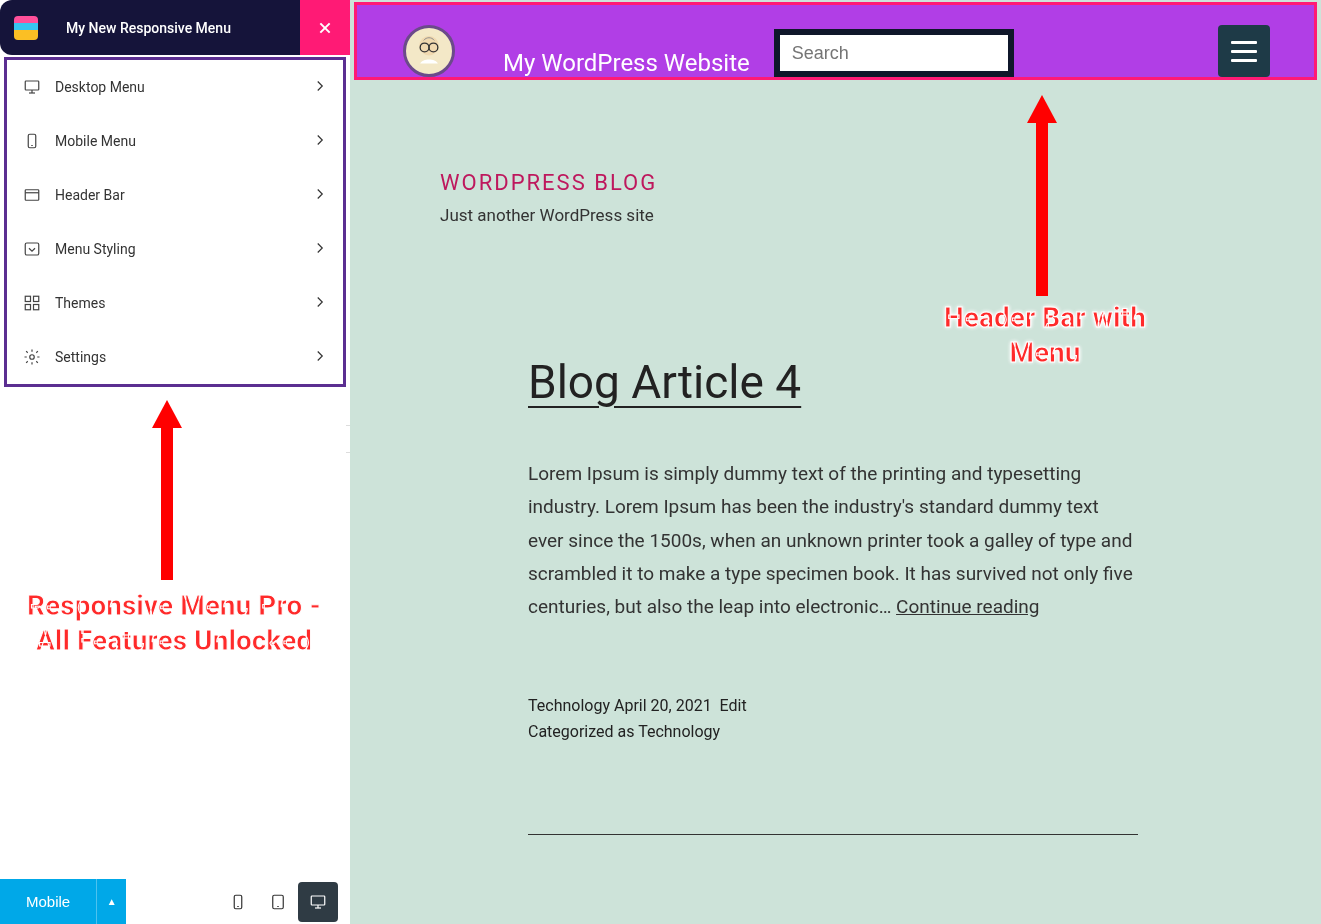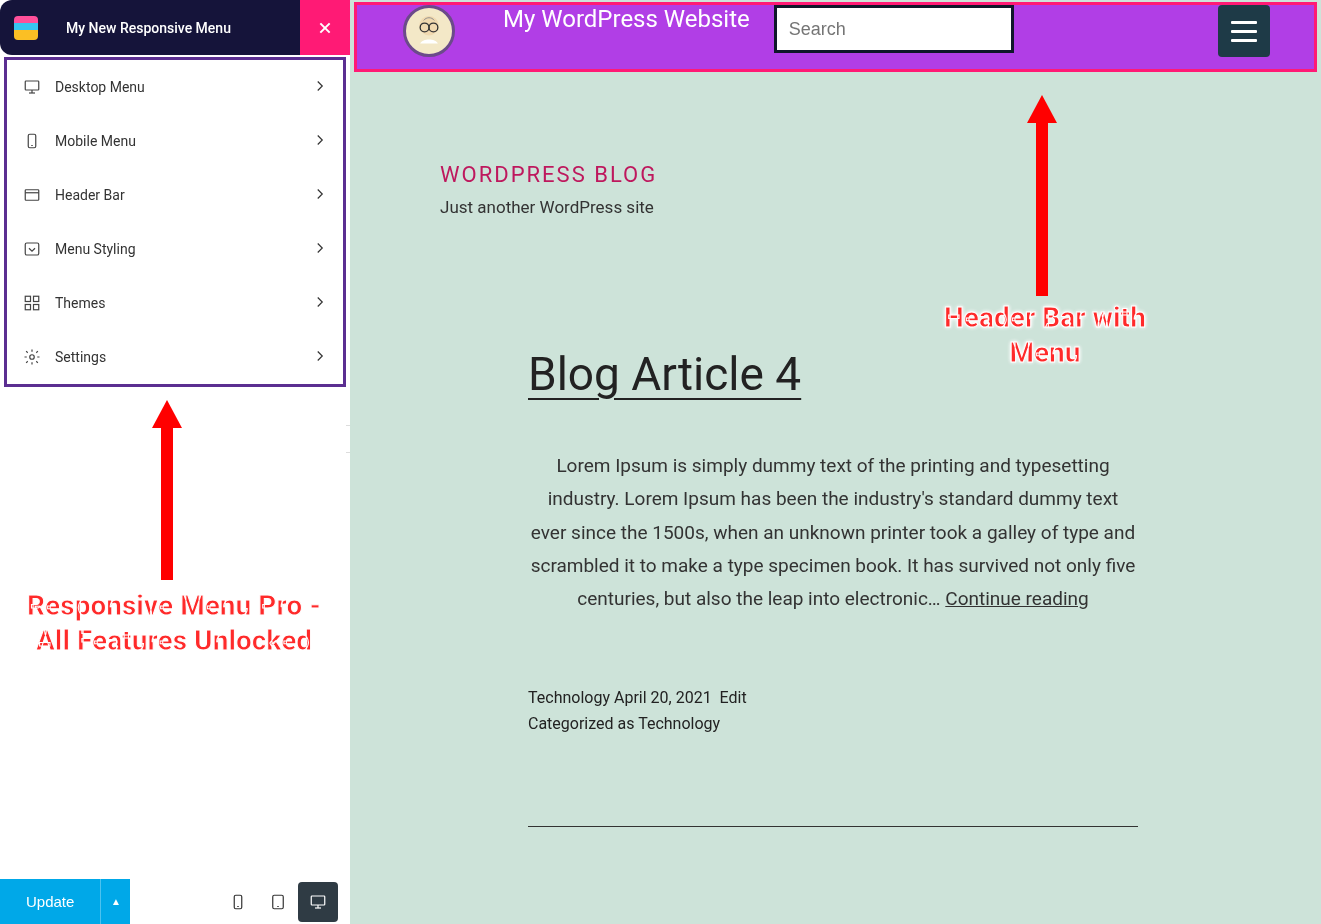--- a/index.html
+++ b/index.html
@@ -31,36 +31,36 @@
 .update-btn { height: 45px; background: #00a8e8; color: #fff; border: none; padding: 0 26px; font-size: 15px; cursor: pointer; }
 .update-caret { width: 30px; height: 45px; background: #00a8e8; border-left: 1px solid rgba(255,255,255,0.3); display: flex; align-items: center; justify-content: center; color: #fff; cursor: pointer; font-size: 10px; }
 .device-icons { margin-left: auto; display: flex; gap: 0; padding-right: 12px; }
 .dev-btn { width: 40px; height: 40px; display: flex; align-items: center; justify-content: center; color: #333; cursor: pointer; border-radius: 4px; }
 .dev-btn.active { background: #2f3b44; color: #fff; }
 
 
 .preview { position: absolute; left: 350px; top: 0; right: 0; bottom: 0; width: 971px; height: 924px; background: #cde3d9; }
 
 
-.header-bar { position: relative; margin: 2px 4px 0 4px; height: 70px; background: #b13ee6; border: 3px solid #ff1a75; display: flex; align-items: flex-start; padding: 0 20px; }
+.header-bar { position: relative; margin: 2px 4px 0 4px; height: 78px; background: #b13ee6; border: 3px solid #ff1a75; display: flex; align-items: flex-end; padding: 0 20px; }
 .avatar { width: 52px; height: 52px; border-radius: 50%; background: #f3e8c7; border: 3px solid #6b4a8a; overflow: hidden; position: relative; margin-left: 26px; }
 .avatar svg { width: 100%; height: 100%; }
 .site-title { color: #fff; font-size: 24px; margin-left: 48px; font-weight: 400; }
-.search-box { margin-left: 24px; width: 240px; height: 48px; background: #fff; border: 3px solid #0f172a; padding: 8px 12px; font-size: 18px; color: #666; }
+.search-box { margin-left: 24px; width: 240px; height: 48px; background: #fff; border: 6px solid #0f172a; padding: 8px 12px; font-size: 18px; color: #666; }
 .hamburger { margin-left: auto; width: 52px; height: 52px; background: #1e3a47; border-radius: 4px; display: flex; flex-direction: column; align-items: center; justify-content: center; gap: 6px; cursor: pointer; margin-right: 24px; }
 .hamburger span { width: 26px; height: 3px; background: #fff; border-radius: 1px; }
 
 
 .blog-head { padding: 90px 0 0 90px; }
 .blog-head h2 { font-size: 22px; font-weight: 400; letter-spacing: 2px; color: #be185d; }
 .blog-head p { font-size: 17px; color: #333; margin-top: 10px; }
 
 .article { max-width: 610px; margin: 130px 0 0 178px; }
 .article h1 { font-size: 46px; font-weight: 400; color: #222; text-decoration: underline; text-underline-offset: 8px; text-decoration-thickness: 2px; }
-.article .body { margin-top: 48px; font-size: 19px; line-height: 1.75; color: #333; text-align: center; }
+.article .body { margin-top: 48px; font-size: 19px; line-height: 1.75; color: #333; }
 .article .body .cont { text-decoration: underline; }
 .meta { margin-top: 70px; font-size: 16px; color: #222; line-height: 1.6; }
 .meta a { color: #222; }
 .divider { margin-top: 90px; border: none; border-top: 1px solid #333; width: 610px; }
 
 svg.icon { width: 18px; height: 18px; stroke: currentColor; fill: none; stroke-width: 1.6; }
 </style>
 </head>
 <body>
 
@@ -147,21 +147,21 @@
           </svg>
         </span>
       <span>Settings</span>
       <span class="chevron"><svg class="icon" viewBox="0 0 24 24">
             <path d="M9 6l6 6-6 6"></path>
           </svg></span>
     </div>
   </div>
 
   <div class="footer-bar">
-    <button class="update-btn">Update</button>
+    <button class="update-btn">Mobile</button>
     <div class="update-caret">▲</div>
     <div class="device-icons">
       <div class="dev-btn">
           <svg class="icon" viewBox="0 0 24 24">
             <rect x="7" y="3" width="10" height="18" rx="2"></rect>
             <line x1="11" y1="18" x2="13" y2="18"></line>
           </svg>
         </div>
       <div class="dev-btn">
           <svg class="icon" viewBox="0 0 24 24">

